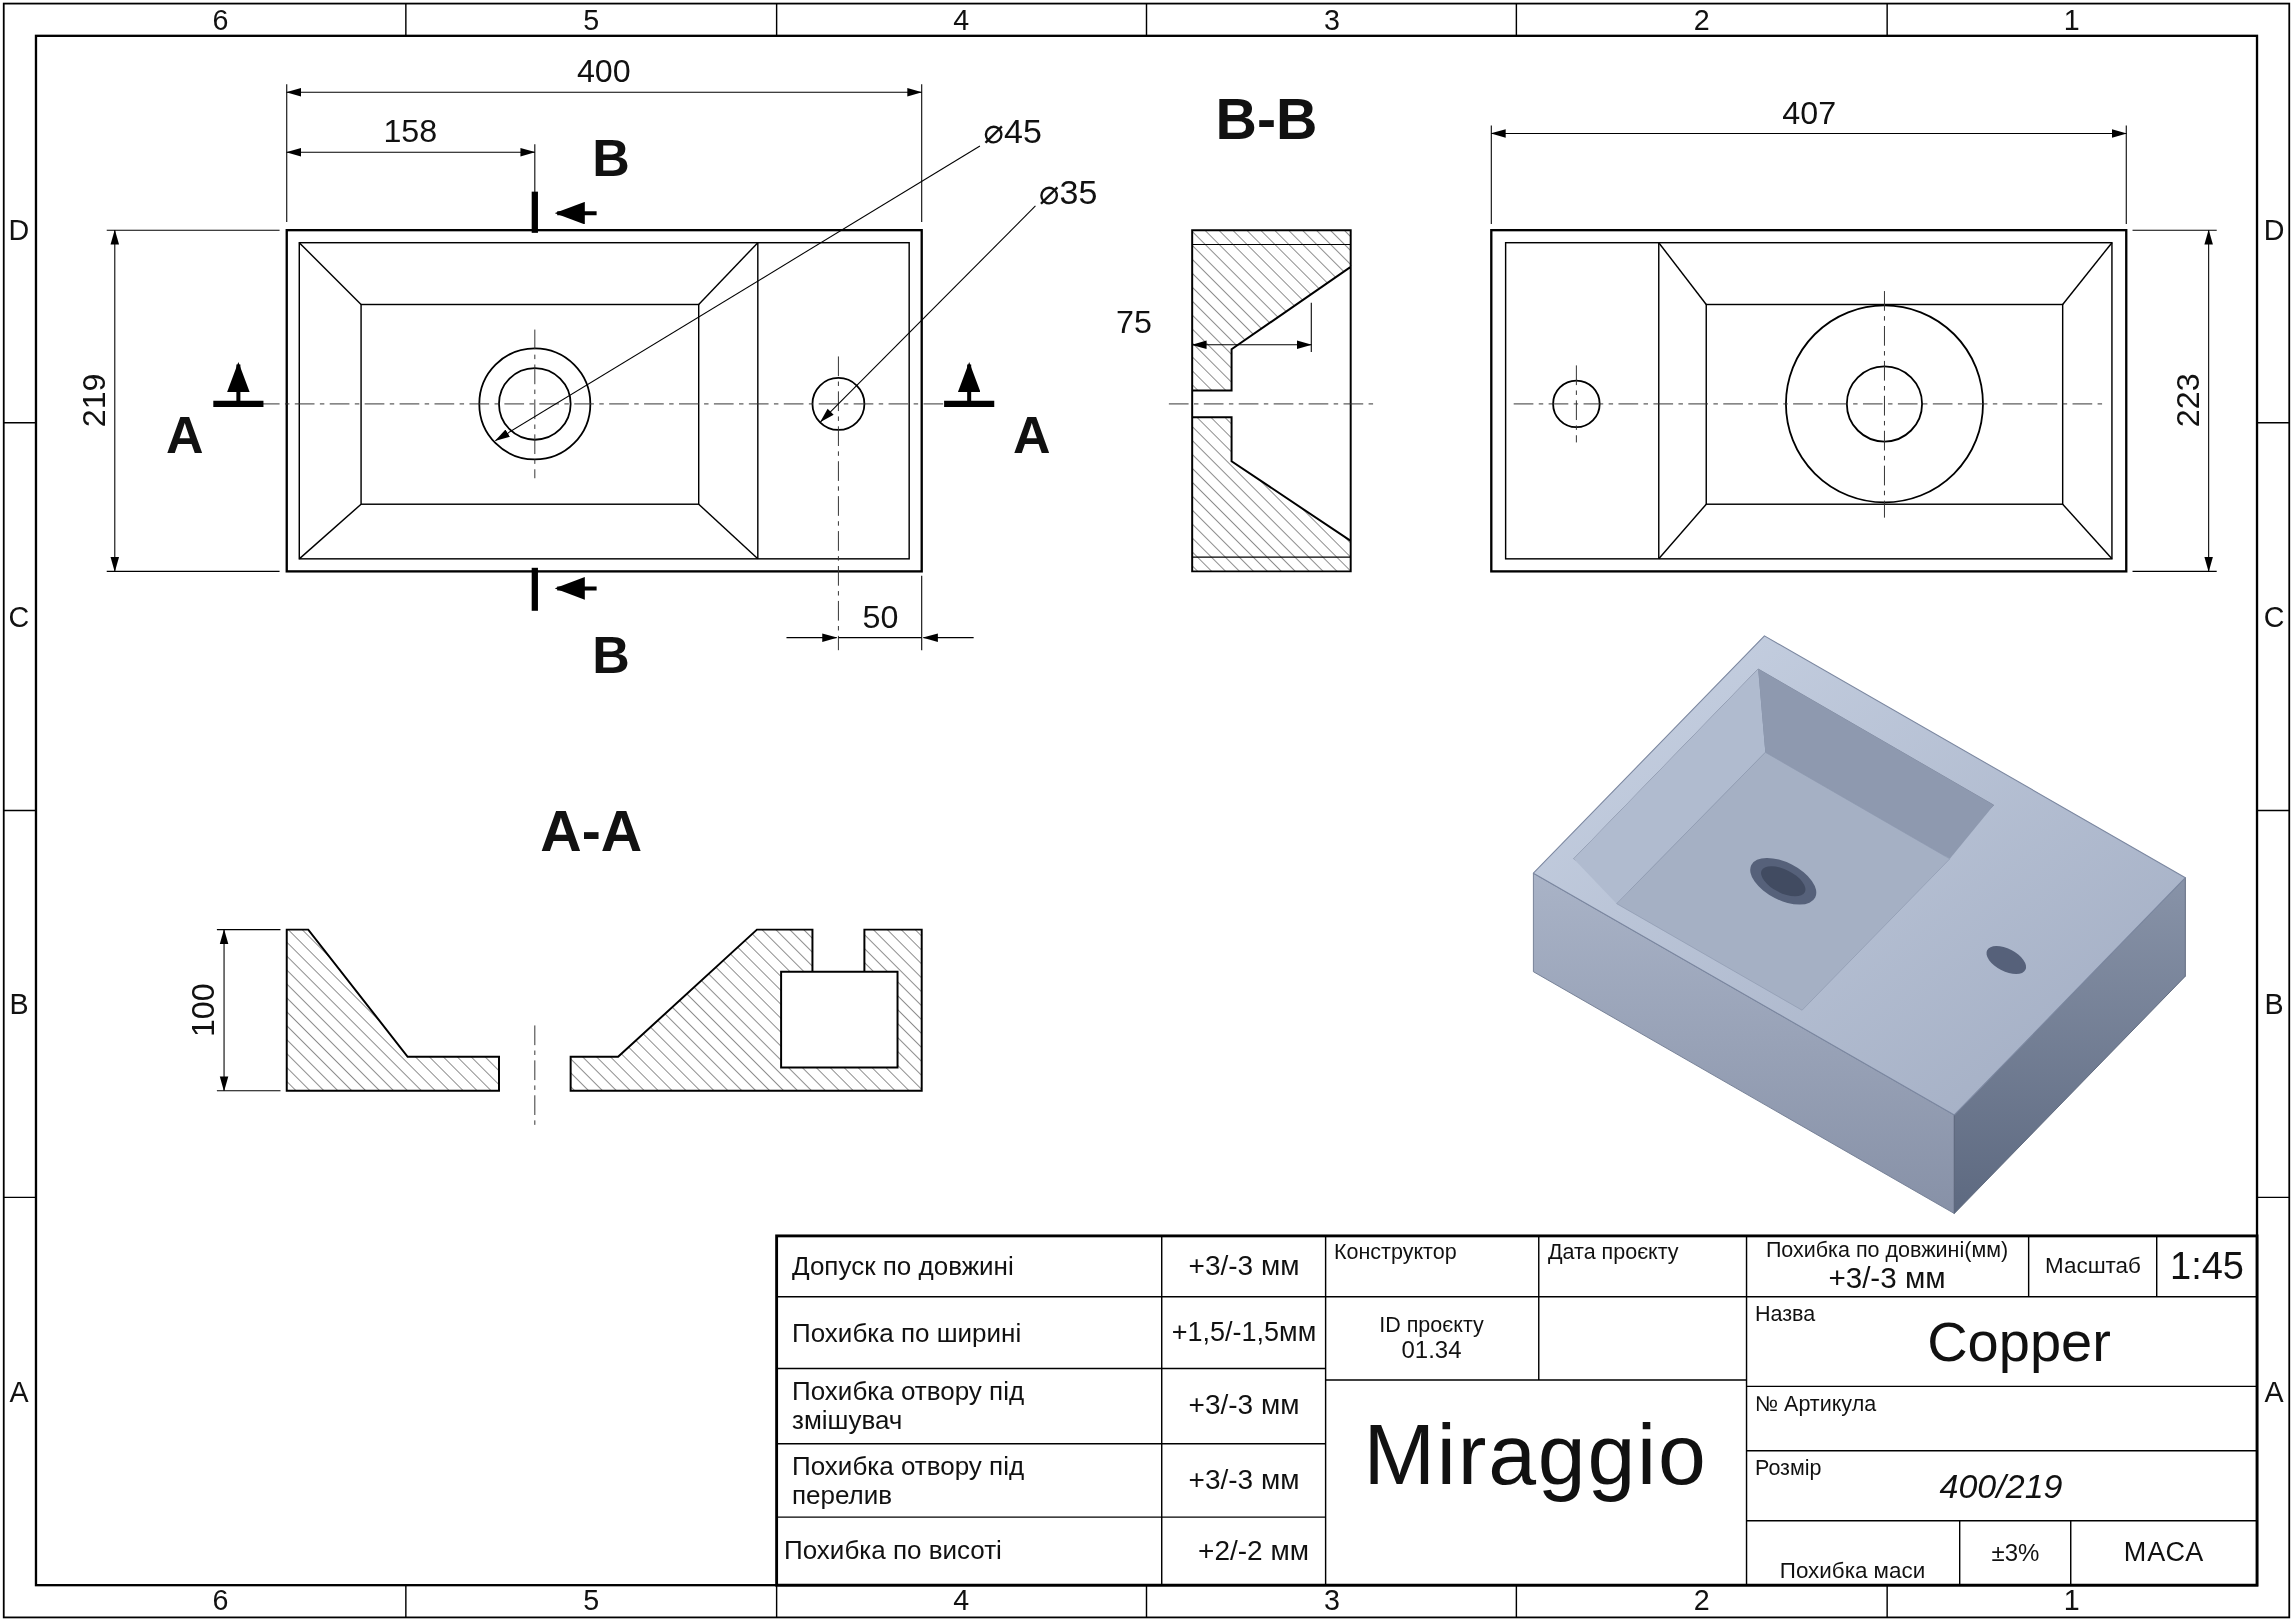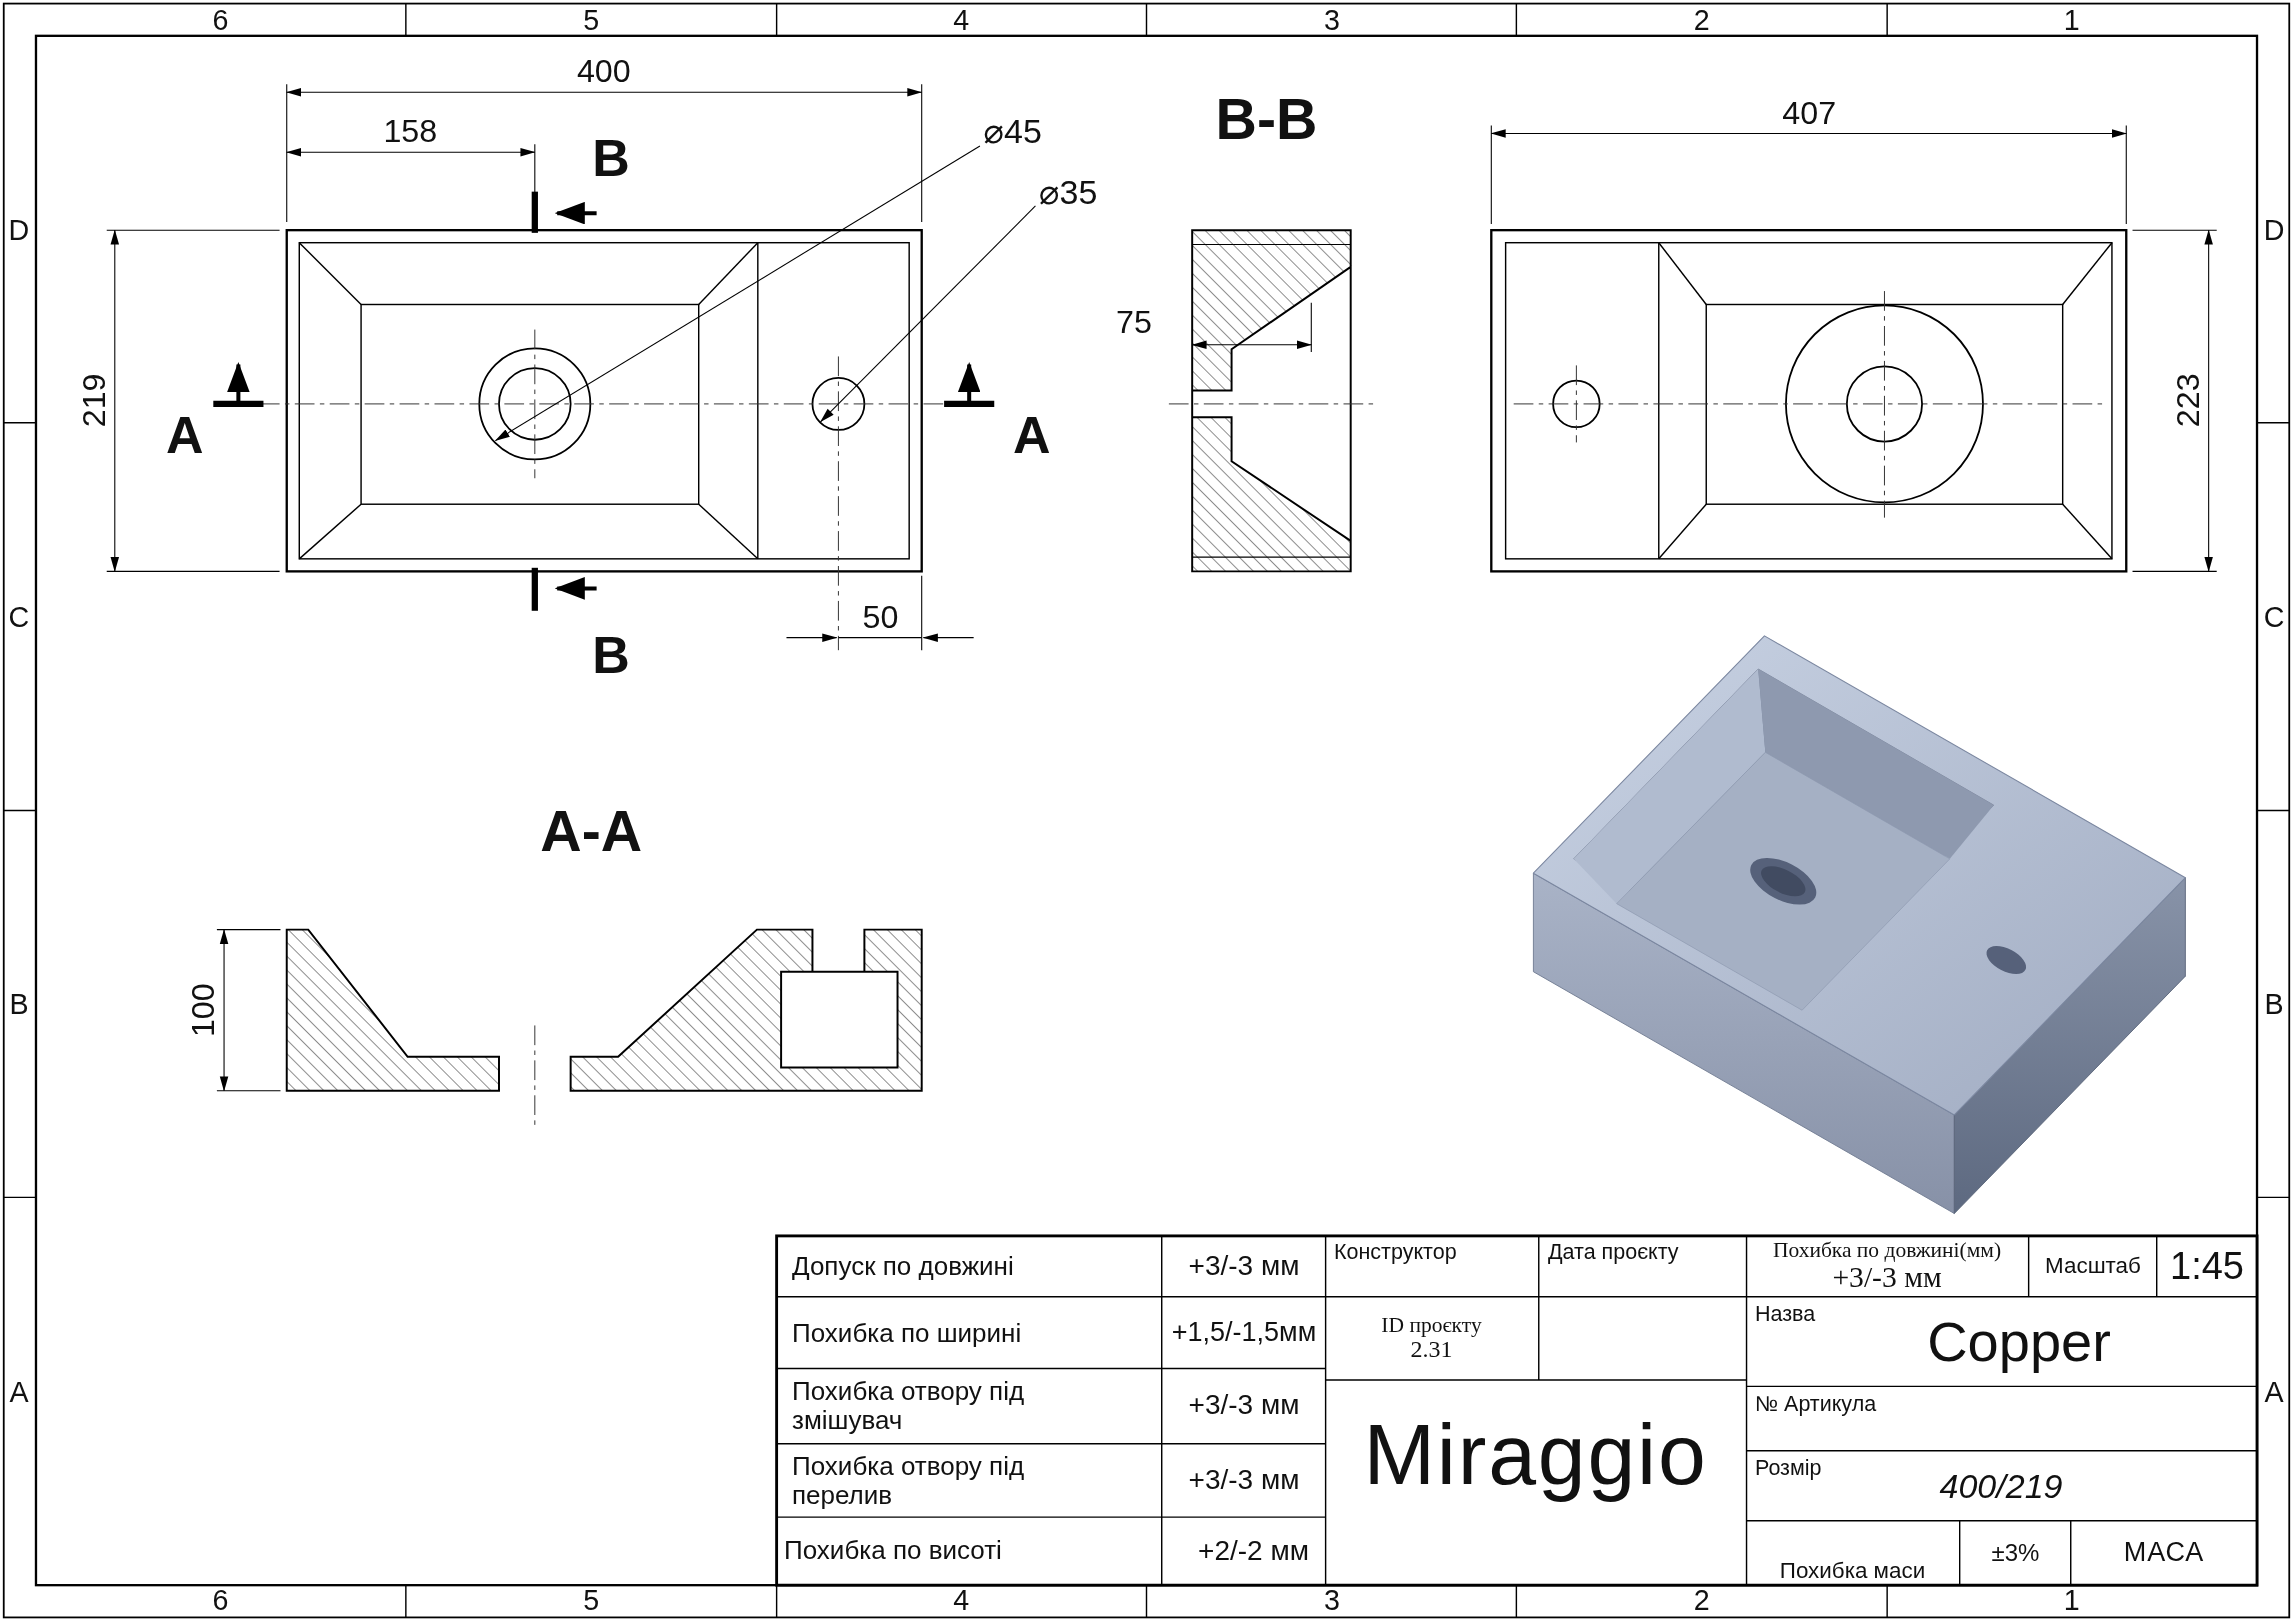--- a/index.html
+++ b/index.html
@@ -4,21 +4,21 @@
 <style>
   html,body{margin:0;padding:0;background:#e8e8e8;}
   #page{position:relative;width:2293px;height:1621px;background:#ffffff;overflow:hidden;
         font-family:"Liberation Sans","DejaVu Sans",sans-serif;color:#111;}
   #dwg{position:absolute;left:0;top:0;z-index:1;}
   #dwg text{font-family:"Liberation Sans","DejaVu Sans",sans-serif;fill:#111;}
   .ovl{position:absolute;z-index:2;color:#111;}
   .cell{position:absolute;display:flex;align-items:center;justify-content:center;
         box-sizing:border-box;line-height:1.08;}
   .cell.lft{justify-content:flex-start;padding-left:16px;}
-  .cell.col{flex-direction:column;font-family:Liberation Serif, serif;}
+  .cell.col{flex-direction:column;}
   .sm{position:absolute;font-size:21.5px;line-height:1;text-align:right;}
   .logo{font-size:86px;letter-spacing:1.8px;}
 </style>
 </head>
 <body>
 
 <div id="page">
 
 <svg id="dwg" width="2293" height="1621" viewBox="0 0 2560 1810">
   <defs>
@@ -282,21 +282,21 @@
   <div class="cell" style="left:1162px;top:1236px;width:164px;height:61px;font-size:28px;">+3/-3 мм</div>
   <div class="cell" style="left:1162px;top:1297px;width:164px;height:72px;font-size:27px;">+1,5/-1,5мм</div>
   <div class="cell" style="left:1162px;top:1368px;width:164px;height:75px;font-size:28px;">+3/-3 мм</div>
   <div class="cell" style="left:1162px;top:1444px;width:164px;height:73px;font-size:28px;">+3/-3 мм</div>
   <div class="cell" style="left:1162px;top:1517px;width:183px;height:68px;font-size:28px;">+2/-2 мм</div>
 
   <div class="sm" style="left:1334px;top:1242px;">Конструктор</div>
   <div class="sm" style="left:1548px;top:1242px;">Дата проєкту</div>
   <div class="cell col" style="left:1325px;top:1297px;width:213px;height:83px;">
     <span style="font-size:21.5px;">ID проєкту</span>
-    <span style="font-size:24px;">2.31</span>
+    <span style="font-size:24px;">01.34</span>
   </div>
   <div class="cell" style="left:1325px;top:1380px;width:421px;height:148px;">
     <span class="logo">Miraggio</span>
   </div>
 
   <div class="cell col" style="left:1746px;top:1236px;width:282px;height:61px;">
     <span style="font-size:21.5px;">Похибка по довжині(мм)</span>
     <span style="font-size:29.6px;">+3/-3 мм</span>
   </div>
   <div class="cell" style="left:2029px;top:1236px;width:128px;height:61px;font-size:22.4px;">Масштаб</div>

